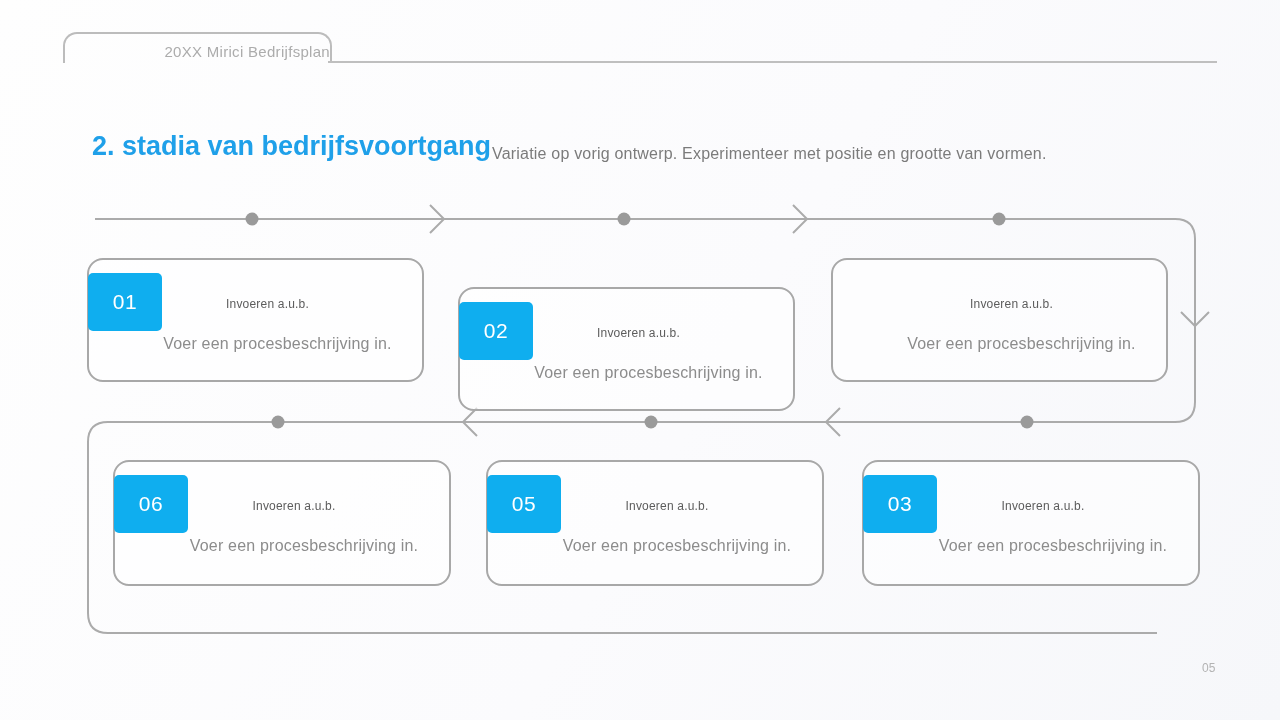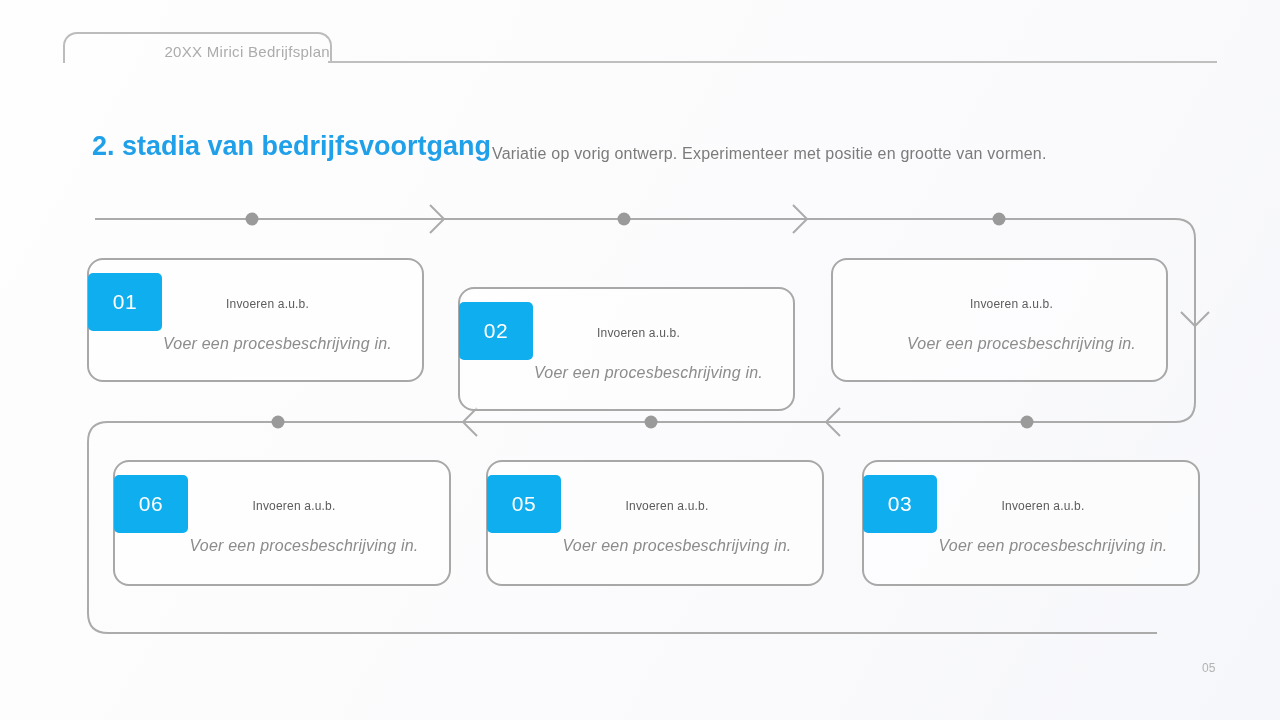--- a/index.html
+++ b/index.html
@@ -102,21 +102,20 @@
     letter-spacing: 0.2px;
   }
   .card-desc {
     position: absolute;
     left: 22px; top: 75px;
     width: 100%;
     text-align: center;
     font-size: 16px;
     color: #8c8c8c;
     letter-spacing: 0.2px;
-    font-style: italic;
   }
 
   
   .page-number {
     position: absolute;
     left: 1202px; top: 661px;
     font-size: 12px;
     color: #b3b3b3;
   }
 </style>

